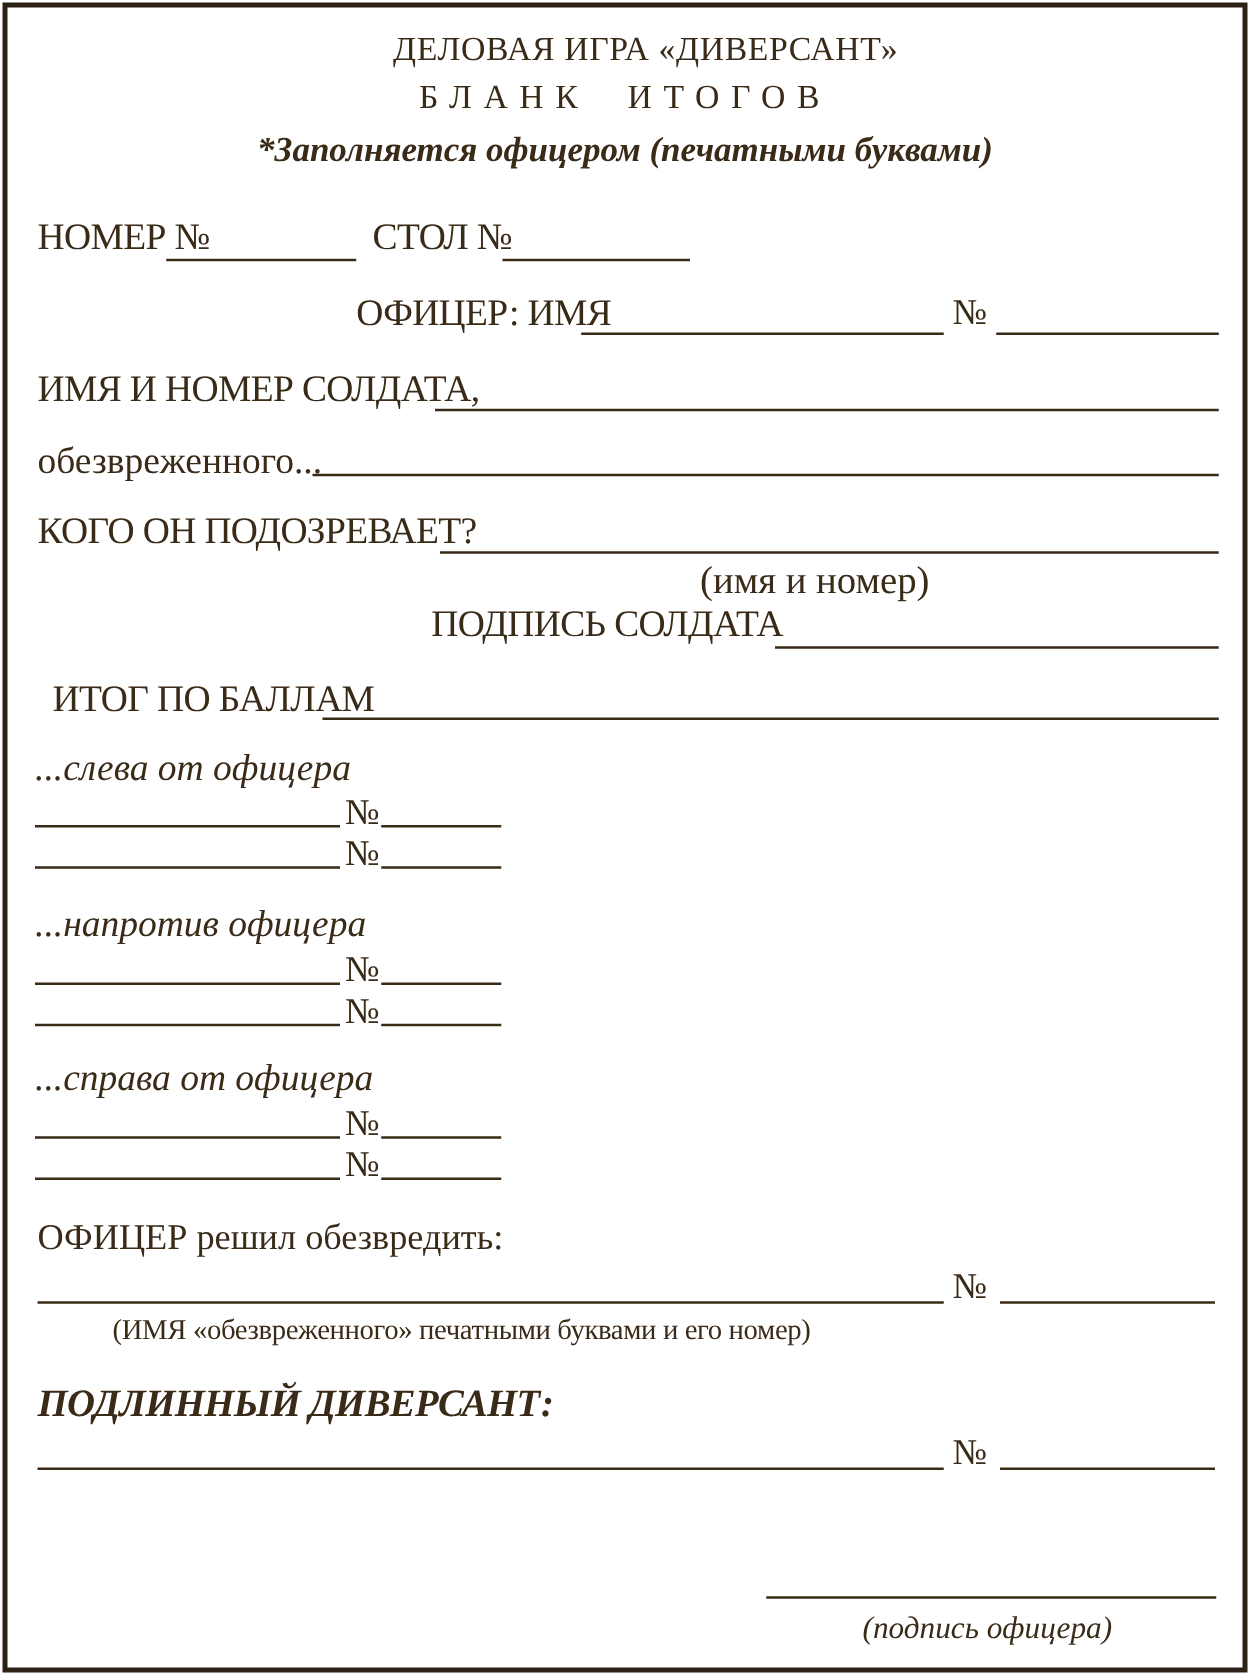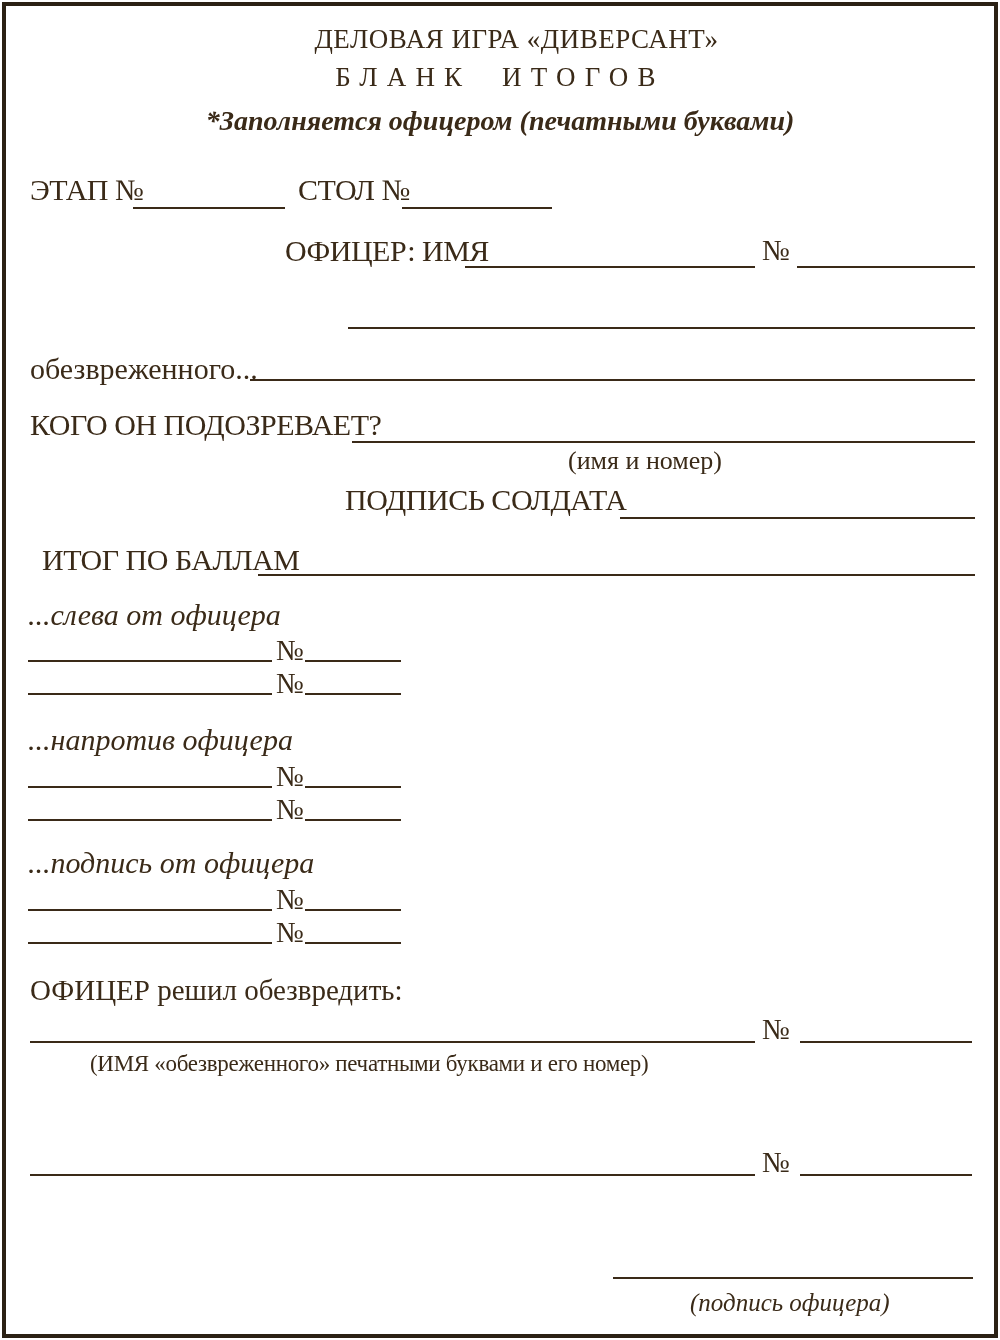--- a/index.html
+++ b/index.html
@@ -32,49 +32,50 @@
   .spaced{font-size:27px;letter-spacing:0.34em;word-spacing:0.55em;}
   .instr{font-size:28px;font-style:italic;font-weight:bold;}
   .caps{font-size:30px;letter-spacing:-0.5px;}
   .lc{font-size:30px;}
   .num{font-size:29px;}
   .ital{font-size:30px;font-style:italic;}
   .decide{font-size:29px;}
   .sab{font-size:31px;font-style:italic;font-weight:bold;letter-spacing:-0.5px;}
   .cert{font-size:30px;font-style:italic;font-weight:bold;}
   .cap{font-size:23px;letter-spacing:-0.3px;}
-  .hint{font-size:26px;}
+  .hint{font-size:31px;}
   .sigcap{font-size:25px;font-style:italic;}
   .ctr{text-align:center;}
   .ln{
     position:absolute;
     height:0;
     border-top:2px solid var(--ink);
   }
 </style>
 </head>
 <body>
 
 <div id="page">
   <div class="frame"></div>
 
   <div class="t center title" style="top:25px">ДЕЛОВАЯ ИГРА «ДИВЕРСАНТ»</div>
   <div class="t center spaced" style="top:63px">БЛАНК ИТОГОВ</div>
   <div class="t center instr" style="top:106px">*Заполняется офицером (печатными буквами)</div>
 
-  <div class="t caps" style="left:30px;top:173px">ЭТАП №</div>
+  <div class="t caps" style="left:30px;top:173px">НОМЕР №</div>
   <div class="ln" style="left:133px;top:207px;width:152px"></div>
   <div class="t caps" style="left:298px;top:173px">СТОЛ №</div>
   <div class="ln" style="left:402px;top:207px;width:150px"></div>
 
   <div class="t caps" style="left:285px;top:234px">ОФИЦЕР: ИМЯ</div>
   <div class="ln" style="left:465px;top:266px;width:290px"></div>
   <div class="t num" style="left:762px;top:235px">№</div>
   <div class="ln" style="left:797px;top:266px;width:178px"></div>
 
+  <div class="t caps" style="left:30px;top:295px">ИМЯ И НОМЕР СОЛДАТА,</div>
   <div class="ln" style="left:348px;top:327px;width:627px"></div>
 
   <div class="t lc" style="left:30px;top:352px">обезвреженного...</div>
   <div class="ln" style="left:250px;top:379px;width:725px"></div>
 
   <div class="t caps" style="left:30px;top:408px">КОГО ОН ПОДОЗРЕВАЕТ?</div>
   <div class="ln" style="left:352px;top:441px;width:623px"></div>
   <div class="t hint ctr" style="left:560px;top:447px;width:170px">(имя и номер)</div>
 
   <div class="t caps" style="left:345px;top:483px">ПОДПИСЬ СОЛДАТА</div>
@@ -92,33 +93,34 @@
   <div class="ln" style="left:305px;top:693px;width:96px"></div>
 
   <div class="t ital" style="left:28px;top:723px">...напротив офицера</div>
   <div class="ln" style="left:28px;top:786px;width:244px"></div>
   <div class="t num" style="left:276px;top:761px">№</div>
   <div class="ln" style="left:305px;top:786px;width:96px"></div>
   <div class="ln" style="left:28px;top:819px;width:244px"></div>
   <div class="t num" style="left:276px;top:794px">№</div>
   <div class="ln" style="left:305px;top:819px;width:96px"></div>
 
-  <div class="t ital" style="left:28px;top:846px">...подпись от офицера</div>
+  <div class="t ital" style="left:28px;top:846px">...справа от офицера</div>
   <div class="ln" style="left:28px;top:909px;width:244px"></div>
   <div class="t num" style="left:276px;top:884px">№</div>
   <div class="ln" style="left:305px;top:909px;width:96px"></div>
   <div class="ln" style="left:28px;top:942px;width:244px"></div>
   <div class="t num" style="left:276px;top:917px">№</div>
   <div class="ln" style="left:305px;top:942px;width:96px"></div>
 
   <div class="t decide" style="left:30px;top:975px">ОФИЦЕР решил обезвредить:</div>
   <div class="ln" style="left:30px;top:1041px;width:725px"></div>
   <div class="t num" style="left:762px;top:1014px">№</div>
   <div class="ln" style="left:800px;top:1041px;width:172px"></div>
   <div class="t cap" style="left:90px;top:1051px">(ИМЯ «обезвреженного» печатными буквами и его номер)</div>
 
+  <div class="t sab" style="left:30px;top:1106px">ПОДЛИННЫЙ ДИВЕРСАНТ:</div>
   <div class="ln" style="left:30px;top:1174px;width:725px"></div>
   <div class="t num" style="left:762px;top:1147px">№</div>
   <div class="ln" style="left:800px;top:1174px;width:172px"></div>
 
   <div class="ln" style="left:613px;top:1277px;width:360px"></div>
   <div class="t sigcap ctr" style="left:690px;top:1289px;width:190px">(подпись офицера)</div>
 </div>
 
 </body></html>

